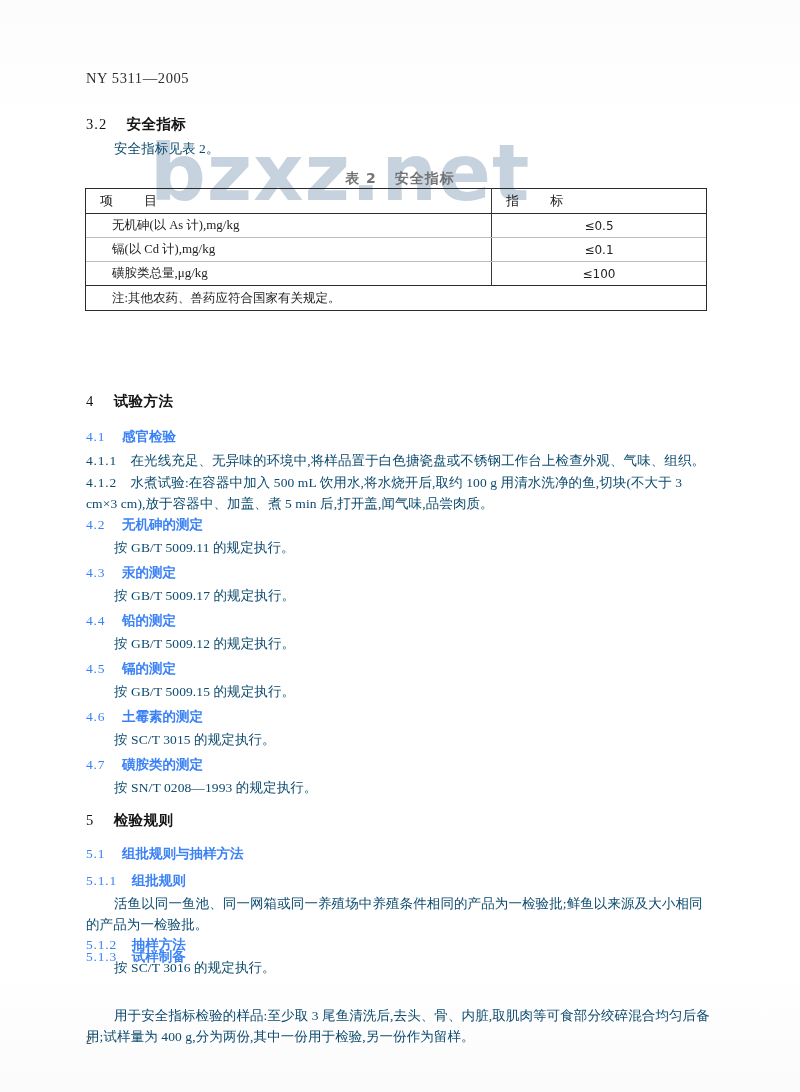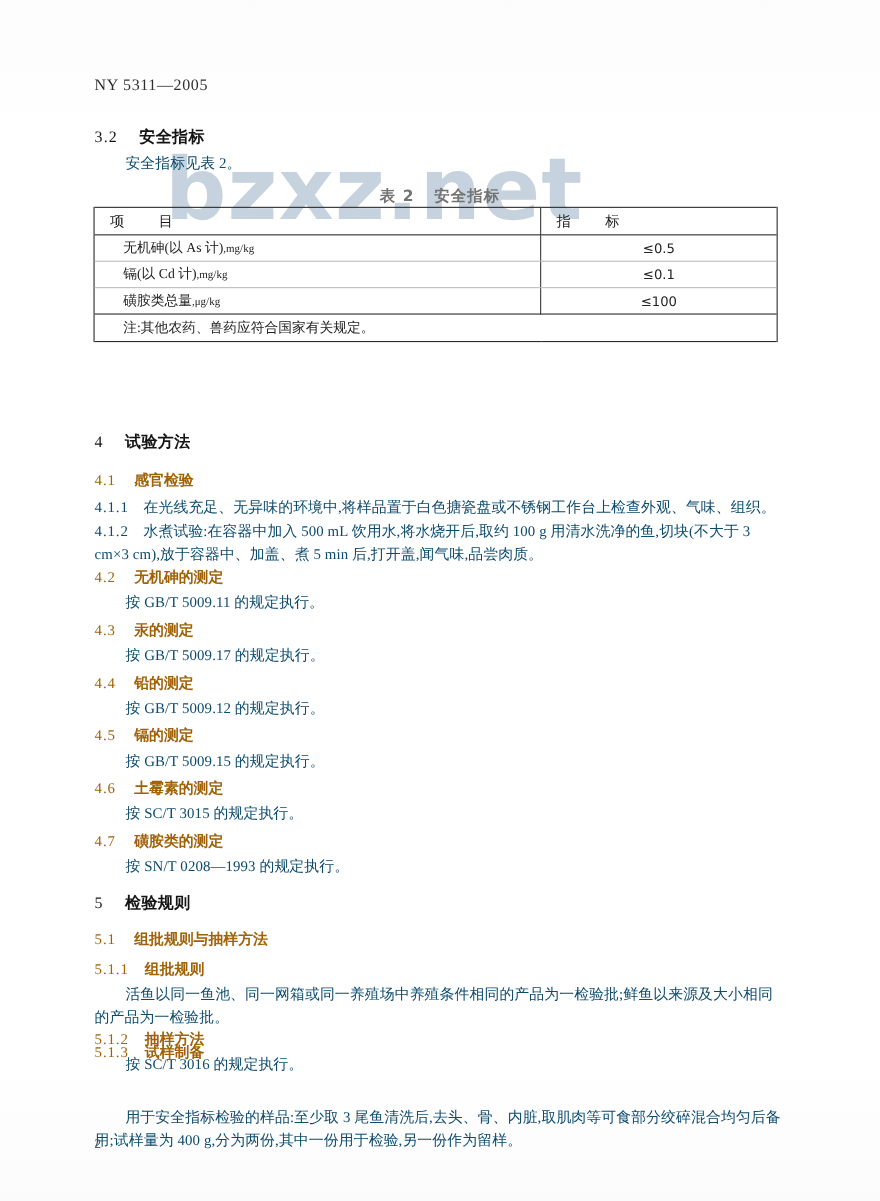--- a/index.html
+++ b/index.html
@@ -70,21 +70,21 @@
   }
   .h2 .num {
     font-weight: normal;
     font-family: "Liberation Serif", serif;
     letter-spacing: 1px;
   }
   .h3 {
     font-family: "DejaVu Sans", sans-serif;
     font-size: 13.5px;
     font-weight: bold;
-    color: #a16207;
+    color: #3b82f6;
   }
   .h3 .num {
     font-weight: normal;
     font-family: "Liberation Serif", serif;
     letter-spacing: 0.8px;
   }
   .para {
     font-family: "Liberation Serif", "DejaVu Serif", serif;
     font-size: 13.5px;
     color: #0c4a6e;
@@ -144,21 +144,21 @@
     white-space: nowrap;
   }
   .t2 tbody td.c2 { text-align: center; }
   .t2 tbody tr:last-child td { border-bottom: 1.1px solid #2b2b2b; }
   .t2 tfoot td {
     height: 24px;
     padding-left: 26px;
     border-bottom: 1.6px solid #2b2b2b;
     font-size: 12.5px;
   }
-  .t2 .unit { font-size: 10px; }
+  .t2 .unit { font-size: 13px; }
   .t2 .le { font-family: "DejaVu Sans", sans-serif; font-size: 12px; }
 
   .tbl-wrap {
     position: absolute;
     left: 85px;
     top: 188px;
     width: 622px;
     border-left: 1.3px solid #2b2b2b;
     border-right: 1.3px solid #2b2b2b;
     box-sizing: border-box;

